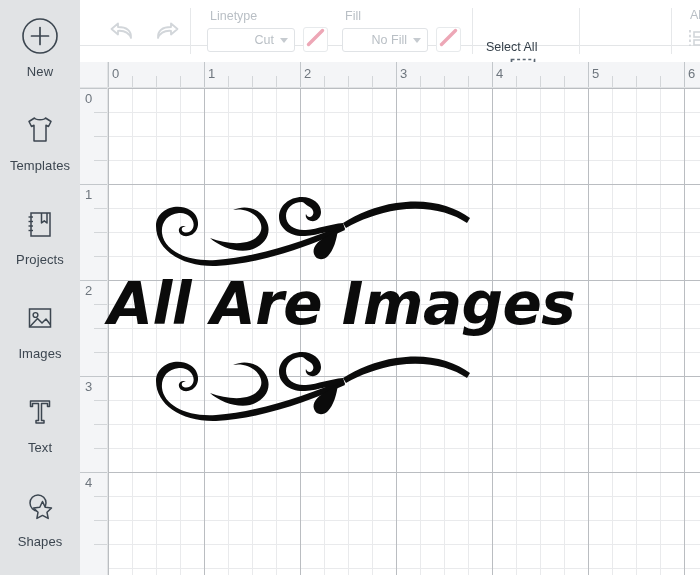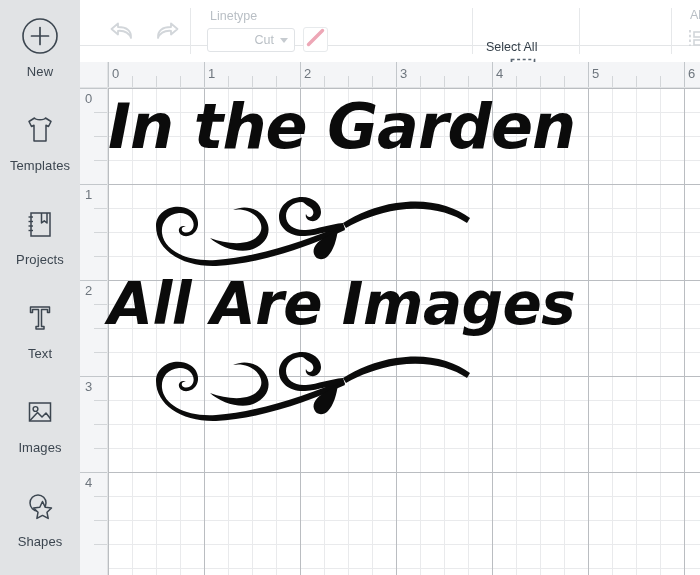--- a/index.html
+++ b/index.html
@@ -262,35 +262,35 @@
           <line x1="8.5" y1="22" x2="13" y2="22" stroke="#3c4650" stroke-width="1.4"></line>
           <line x1="8.5" y1="26.5" x2="13" y2="26.5" stroke="#3c4650" stroke-width="1.4"></line>
         </svg>
       </span>
       <span class="side-label">Projects</span>
     </div>
 
     <div class="side-item">
       <span class="side-icon">
         <svg width="40" height="40" viewBox="0 0 40 40">
-          <path d="M10.5 9 L29.5 9 L29.5 14.5 L27.5 14.5 L27.5 11.5 L21.5 11.5 L21.5 28.5 L24 28.5 L24 31 L16 31 L16 28.5 L18.5 28.5 L18.5 11.5 L12.5 11.5 L12.5 14.5 L10.5 14.5 Z" fill="none" stroke="#3c4650" stroke-width="1.5" stroke-linejoin="round"></path>
-        </svg>
-      </span>
-      <span class="side-label">Text</span>
-    </div>
-
-    <div class="side-item">
-      <span class="side-icon">
-        <svg width="40" height="40" viewBox="0 0 40 40">
           <rect x="9.5" y="11" width="21" height="18" fill="none" stroke="#3c4650" stroke-width="1.5"></rect>
           <circle cx="15.5" cy="17" r="2.4" fill="none" stroke="#3c4650" stroke-width="1.4"></circle>
           <path d="M10 28.5 L17.5 20.5 L22 25 L26 21 L30.3 26.5" fill="none" stroke="#3c4650" stroke-width="1.5" stroke-linejoin="round"></path>
         </svg>
       </span>
       <span class="side-label">Images</span>
+    </div>
+
+    <div class="side-item">
+      <span class="side-icon">
+        <svg width="40" height="40" viewBox="0 0 40 40">
+          <path d="M10.5 9 L29.5 9 L29.5 14.5 L27.5 14.5 L27.5 11.5 L21.5 11.5 L21.5 28.5 L24 28.5 L24 31 L16 31 L16 28.5 L18.5 28.5 L18.5 11.5 L12.5 11.5 L12.5 14.5 L10.5 14.5 Z" fill="none" stroke="#3c4650" stroke-width="1.5" stroke-linejoin="round"></path>
+        </svg>
+      </span>
+      <span class="side-label">Text</span>
     </div>
 
     <div class="side-item">
       <span class="side-icon">
         <svg width="40" height="40" viewBox="0 0 40 40">
           <circle cx="18" cy="17" r="8" fill="none" stroke="#3c4650" stroke-width="1.5"></circle>
           <path d="M22.5 15.5 L25.3 21.3 L31.5 22 L27 26.3 L28.2 32.4 L22.5 29.4 L16.9 32.4 L18 26.3 L13.6 22 L19.8 21.3 Z" fill="#e1e3e5" stroke="#3c4650" stroke-width="1.5" stroke-linejoin="round"></path>
         </svg>
       </span>
       <span class="side-label">Shapes</span>
@@ -322,20 +322,34 @@
       </div>
       <div class="swatch" style="position:absolute;left:96px;top:27px;">
         <span>
           <svg width="21" height="21" viewBox="0 0 21 21">
             <line x1="3.5" y1="17.5" x2="17.5" y2="3.5" stroke="#eda7b6" stroke-width="3.4" stroke-linecap="round"></line>
           </svg>
         </span>
       </div>
     </div>
 
+    <div class="tb-group" style="left:262px;width:150px;">
+      <div class="tb-caption" style="position:absolute;left:3px;top:10px;">Fill</div>
+      <div class="select-box" style="position:absolute;left:0px;top:28px;width:86px;">
+        <span class="select-val">No Fill</span>
+        <span class="caret"></span>
+      </div>
+      <div class="swatch" style="position:absolute;left:94px;top:27px;">
+        <span>
+          <svg width="21" height="21" viewBox="0 0 21 21">
+            <line x1="3.5" y1="17.5" x2="17.5" y2="3.5" stroke="#eda7b6" stroke-width="3.4" stroke-linecap="round"></line>
+          </svg>
+        </span>
+      </div>
+    </div>
 
     <div class="tb-sep" style="left:392px;"></div>
 
     <div class="tb-group" style="left:406px;width:85px;margin-top:32px;">
       <div class="tb-caption active" style="position:absolute;left:0px;top:9px;">Select All</div>
       <span class="icon-btn" style="position:absolute;left:22px;top:24px;">
         <svg width="30" height="30" viewBox="0 0 30 30">
           <rect x="3.5" y="3.5" width="23" height="23" fill="none" stroke="#5a6672" stroke-width="1.7" stroke-dasharray="3 2.6"></rect>
           <line x1="15" y1="8.5" x2="15" y2="21.5" stroke="#3c4650" stroke-width="1.7" stroke-linecap="round"></line>
           <line x1="8.5" y1="15" x2="21.5" y2="15" stroke="#3c4650" stroke-width="1.7" stroke-linecap="round"></line>
@@ -438,21 +452,20 @@
         <div class="gline gline-v" style="left: 576px;"></div>
         <div class="gline gline-h" style="top: 0px;"></div>
         <div class="gline gline-h" style="top: 96px;"></div>
         <div class="gline gline-h" style="top: 192px;"></div>
         <div class="gline gline-h" style="top: 288px;"></div>
         <div class="gline gline-h" style="top: 384px;"></div>
       </div>
 
     <div id="artwork">
 
-      <div class="art-text" style="left:0px;top:8px;font-size:62px;letter-spacing:-1px;">In the Garden</div>
 
       <span style="position:absolute;left:30px;top:100px;">
         <svg width="340" height="80" viewBox="0 0 340 80">
           <g fill="#0b0b0b">
             <path d="M18 38 C18 22 38 14 52 22 C64 29 62 46 50 48 C44 49 40 45 41 41 C42 38 46 37 48 39 C45 38 43 40 44 42.5 C46 46 53 45 55 40 C58 32 50 24 41 25 C29 26 23 35 24 45 C26 62 48 74 78 72 C120 69 170 52 205 37 L207 42 C172 58 122 76 78 78 C44 79 18 62 18 38 Z"></path>
             <path d="M95 22 C108 16 122 21 128 32 C135 45 127 58 112 62 C99 65 82 59 72 50 C86 55 101 57 112 53 C123 49 126 40 121 32 C116 24 105 20 95 22 Z"></path>
             <path d="M205 35 C219 26 238 18 258 15 C288 10 315 17 332 30 L329 35 C313 24 288 18 260 22 C240 25 222 32 208 40 Z"></path>
             <path d="M164 14 C155 14 148 20 148 28 C148 37 157 43 168 42 C180 41 192 36 205 35 L207 41 C193 42 181 47 167 48 C152 49 141 40 141 29 C141 18 151 9 164 9 C175 9 183 16 183 24 C183 30 178 34 173 33 C169 32 167 29 168 26 C169 29 172 30 174 28 C177 25 175 20 170 18 C168 17 166 14 164 14 Z"></path>
             <path d="M200 40 C199 52 195 63 190 68 C185 73 178 72 176 66 C174 60 179 54 186 50 C191 47 196 44 200 40 Z"></path>
           </g>

